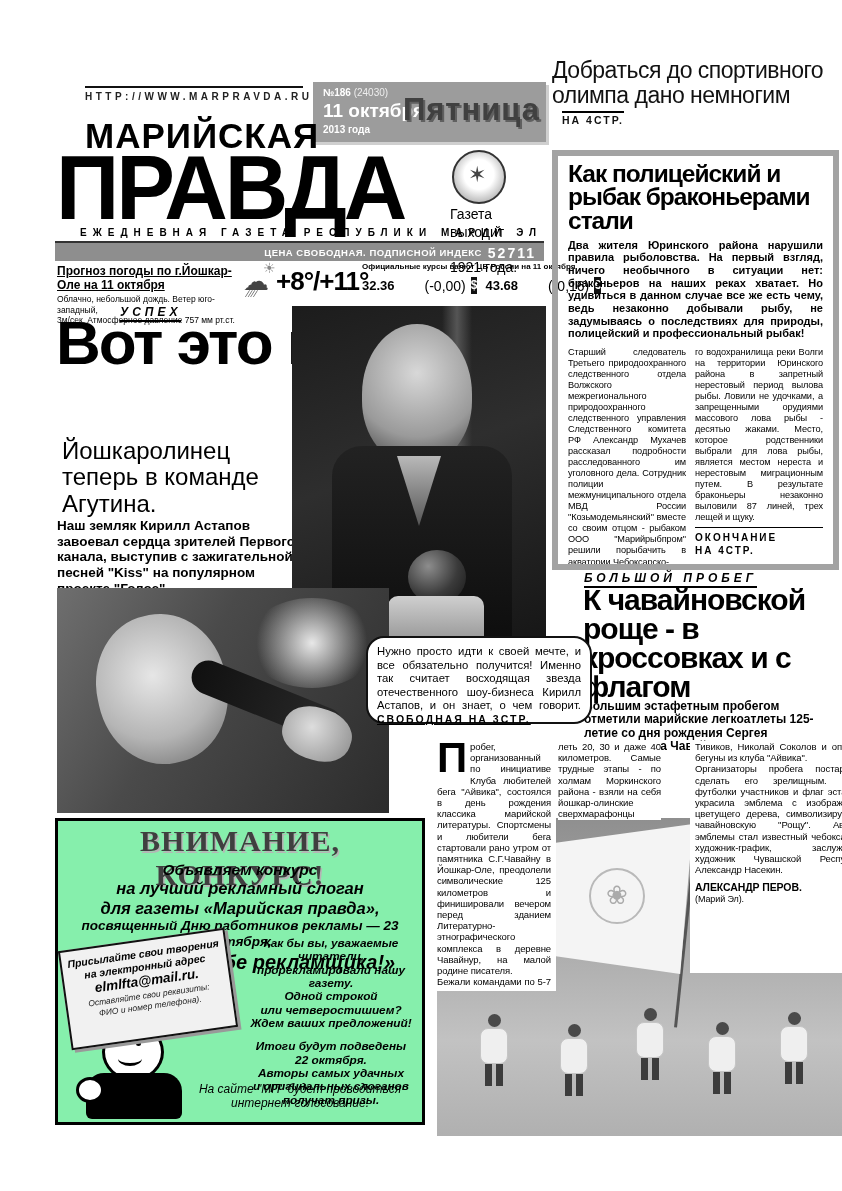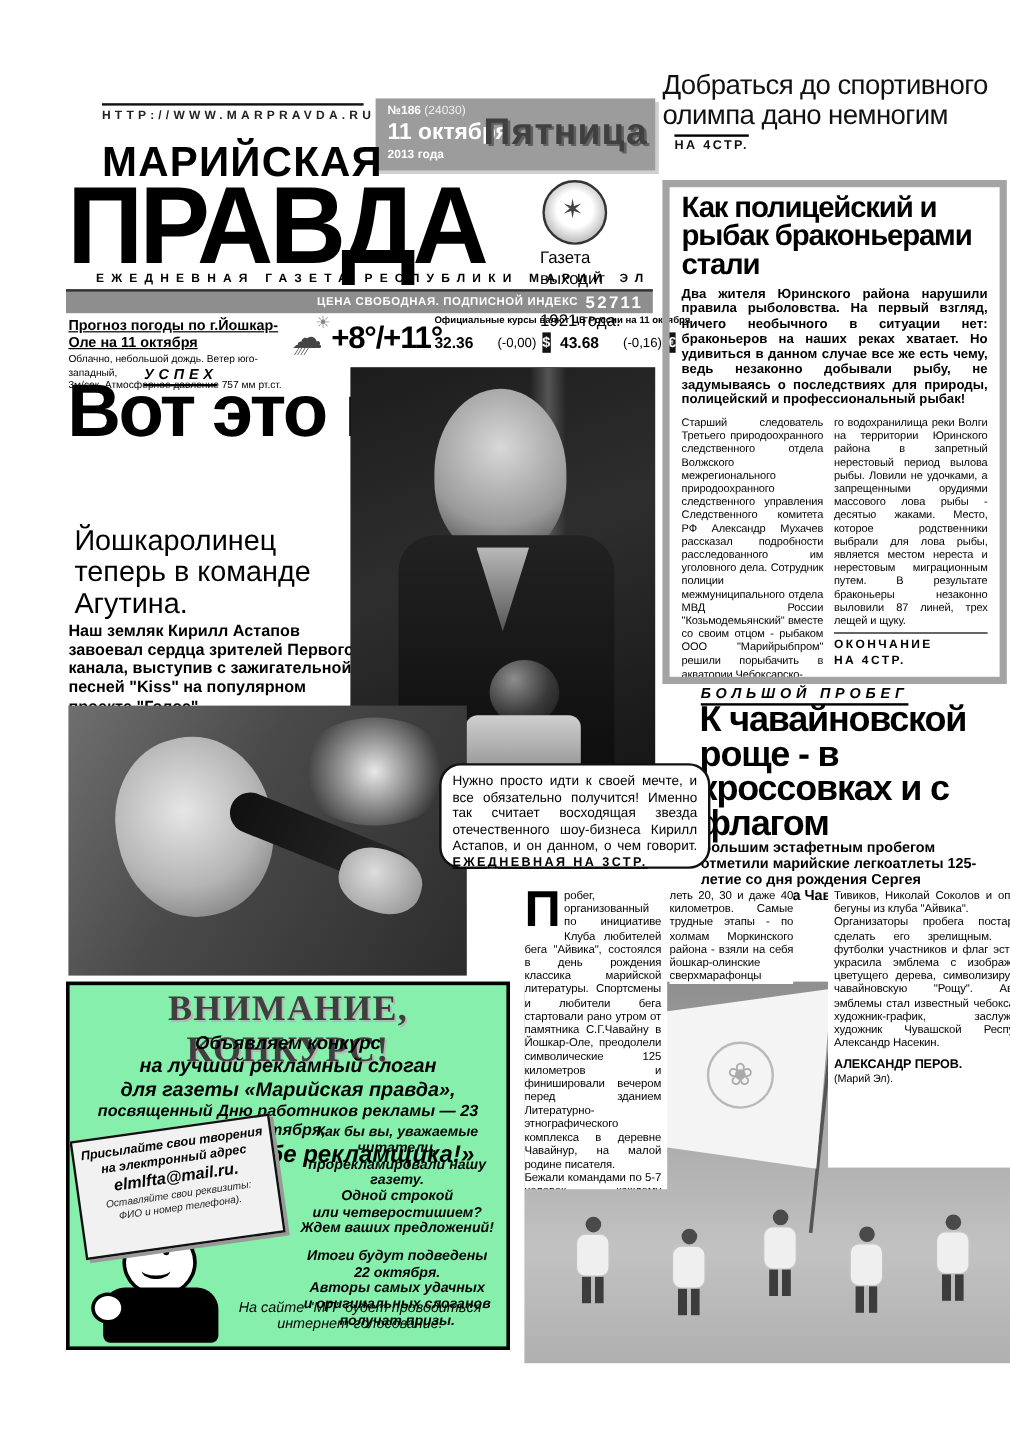--- a/index.html
+++ b/index.html
@@ -38,21 +38,21 @@
   .weather .wt{font-size:12px;font-weight:bold;text-decoration:underline;}
   .weather .wb{font-size:8.5px;line-height:1.25;margin-top:2px;}
   .wicon{left:243px;top:266px;width:44px;height:34px;font-size:26px;color:#444;}
   .wicon .sun{position:absolute;left:20px;top:-6px;font-size:14px;color:#888;}
   .wicon .rain{position:absolute;left:4px;top:22px;font-size:10px;letter-spacing:1px;color:#555;}
   .temp{left:276px;top:266px;font-size:26px;font-weight:bold;letter-spacing:-1px;}
   .currency{left:362px;top:262px;width:182px;}
   .currency .ct{font-size:8px;font-weight:bold;white-space:nowrap;}
   .currency .row{margin-top:6px;display:flex;align-items:center;}
   .cv{font-size:13px;font-weight:bold;}
-  .cc{font-size:11px;margin-left:8px;padding-left:12px;}
+  .cc{font-size:14px;margin-left:18px;padding-left:12px;}
   .csym{width:17px;height:17px;background:#111;color:#fff;font-weight:bold;font-size:12px;
         text-align:center;line-height:17px;margin:0 8px 0 5px;}
 
   
   .kicker{font-size:12px;font-weight:bold;font-style:italic;letter-spacing:4px;
           border-bottom:2px solid #000;padding-bottom:1px;}
   .k-success{left:120px;top:305px;}
   .h-voice{left:56px;top:314px;font-size:62px;font-weight:bold;line-height:.92;letter-spacing:-2px;}
   .sub-voice{left:62px;top:438px;width:240px;font-size:24px;line-height:1.1;}
   .lead-voice{left:57px;top:518px;width:238px;font-size:13.5px;font-weight:bold;line-height:1.16;}
@@ -228,22 +228,22 @@
   </div>
 
   <div class="abs photo-singer">
     <div class="lite"></div>
     <div class="face2"></div>
     <div class="mic"></div>
     <div class="hand"></div>
   </div>
 
   <div class="abs bubble">
-    <span>Нужно просто идти к своей мечте, и все обязательно получится! Именно так считает восходящая звезда отечественного шоу-бизнеса Кирилл Астапов, и он данном, о чем говорит.</span>
-    <span class="cont">ЕЖЕДНЕВНАЯ НА 3СТР.</span>
+    <span>Нужно просто идти к своей мечте, и все обязательно получится! Именно так считает восходящая звезда отечественного шоу-бизнеса Кирилл Астапов, и он знает, о чем говорит.</span>
+    <span class="cont">СВОБОДНАЯ НА 3СТР.</span>
   </div>
 
   <div class="abs contest">
     <div class="c-title">ВНИМАНИЕ, КОНКУРС!</div>
     <div class="c-intro">
       <div class="c-l1">Объявляем конкурс</div>
       <div class="c-l2">на лучший рекламный слоган</div>
       <div class="c-l3">для  газеты «Марийская правда»,</div>
       <div class="c-l4">посвященный Дню работников рекламы — 23  октября,</div>
       <div class="c-slogan">«Разбуди в себе рекламщика!»</div>

